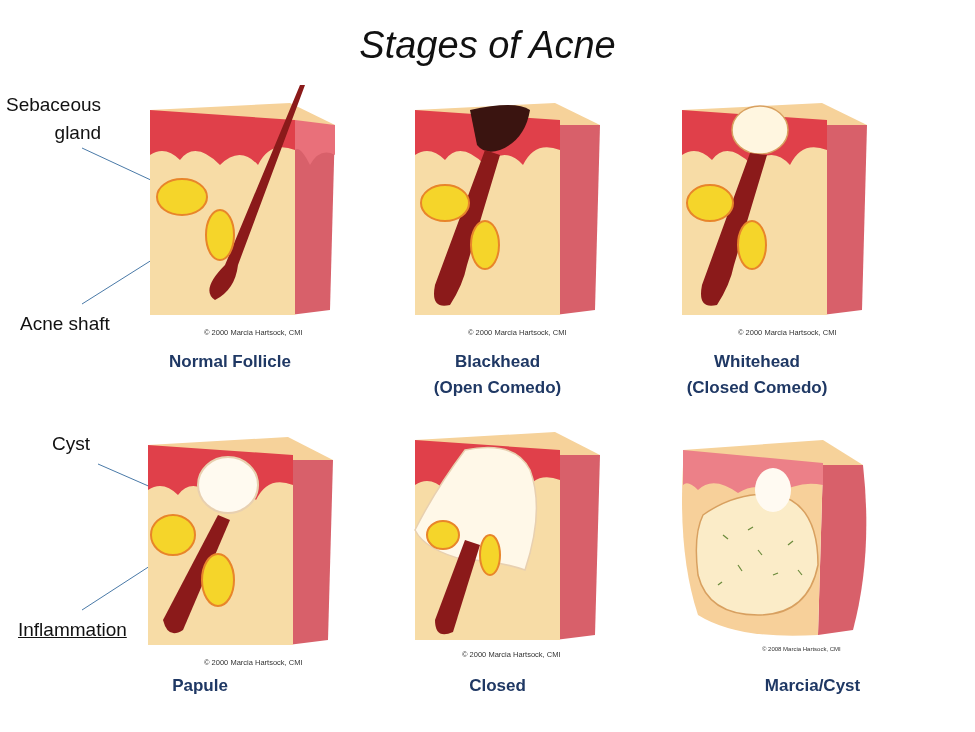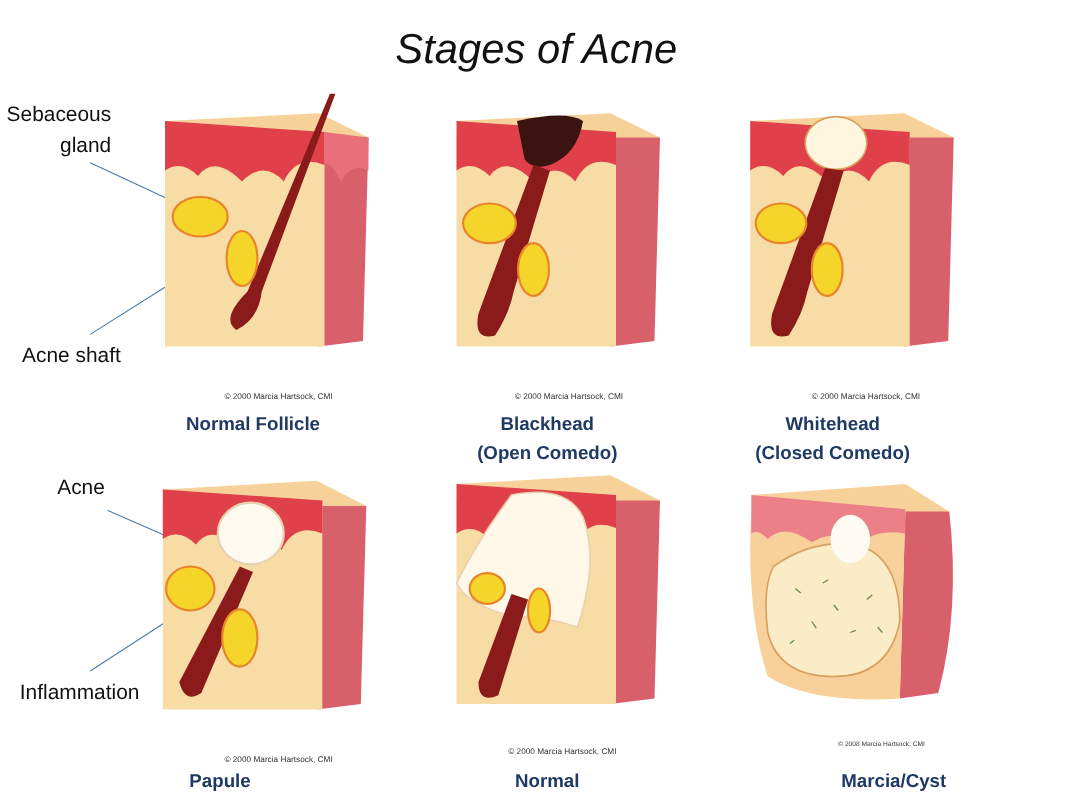--- a/index.html
+++ b/index.html
@@ -1,42 +1,42 @@
 <!DOCTYPE html>
 <html><head>
 <meta charset="utf-8">
 <style>
   html,body{margin:0;padding:0;background:#fff;}
   body{width:975px;height:732px;position:relative;overflow:hidden;font-family:"Liberation Sans","DejaVu Sans",sans-serif;}
   .title{position:absolute;left:0;width:100%;top:24px;text-align:center;font-size:38px;color:#111;font-style:italic;}
   .label{position:absolute;font-size:19px;color:#111;}
-  .stage-title{position:absolute;font-weight:bold;font-size:17px;color:#1f3864;text-align:center;line-height:26px;margin-top:24px;}
-  .copy{position:absolute;font-size:7.5px;color:#333;margin-top:28px;}
+  .stage-title{position:absolute;font-weight:bold;font-size:17px;color:#1f3864;text-align:center;line-height:26px;}
+  .copy{position:absolute;font-size:7.5px;color:#333;}
   .ill{position:absolute;}
   svg.lines{position:absolute;left:0;top:0;}
 </style>
 </head>
 <body>
 
 <div class="title">Stages of Acne</div>
 
 <svg class="lines" width="975" height="732">
   <line x1="82" y1="148" x2="168" y2="188" stroke="#4a7aa8" stroke-width="1"></line>
   <line x1="82" y1="304" x2="155" y2="258" stroke="#4a7aa8" stroke-width="1"></line>
   <line x1="98" y1="464" x2="185" y2="502" stroke="#4a7aa8" stroke-width="1"></line>
   <line x1="82" y1="610" x2="170" y2="553" stroke="#4a7aa8" stroke-width="1"></line>
 </svg>
 
 <div class="label" style="left:6px;top:91px;text-align:right;line-height:28px;">
   <div>Sebaceous</div>
   <div>gland</div>
 </div>
 <div class="label" style="left:20px;top:313px;">Acne shaft</div>
-<div class="label" style="left:52px;top:433px;">Acne</div>
-<div class="label" style="left:18px;top:619px;">Inflammation</div>
+<div class="label" style="left:52px;top:433px;">Cyst</div>
+<div class="label" style="left:18px;top:619px;text-decoration:underline;">Inflammation</div>
 
 <svg class="ill" style="left:140px;top:85px;" width="200" height="240" viewBox="0 0 200 240">
   <polygon points="10,25 150,18 195,40 55,48" fill="#f6d29a"></polygon>
   <polygon points="150,40 195,40 190,225 150,230" fill="#d8606a"></polygon>
   <rect x="10" y="40" width="145" height="190" fill="#f7dca6"></rect>
   <path d="M10,25 L155,35 L155,65 Q130,55 118,80 Q100,60 80,80 Q55,55 40,75 Q25,60 10,70 Z" fill="#e0404a"></path>
   <path d="M155,35 L195,40 L195,70 Q180,62 170,80 Q160,60 155,65 Z" fill="#e9707a"></path>
   <path d="M160,0 L85,180 Q60,205 75,215 Q95,205 98,180 L165,0 Z" fill="#8b1a1a"></path>
   <ellipse cx="42" cy="112" rx="25" ry="18" fill="#f5d52a" stroke="#e8852a" stroke-width="2"></ellipse>
   <ellipse cx="80" cy="150" rx="14" ry="25" fill="#f5d52a" stroke="#e8852a" stroke-width="2"></ellipse>
@@ -98,21 +98,21 @@
   <polygon points="150,35 195,35 190,215 150,220" fill="#d8606a"></polygon>
   <rect x="10" y="35" width="145" height="185" fill="#f7dca6"></rect>
   <path d="M10,20 L155,30 L155,60 Q130,50 118,75 Q100,55 80,75 Q55,50 40,70 Q25,55 10,65 Z" fill="#e0404a"></path>
   <path d="M60,30 Q110,20 125,50 Q140,90 120,150 Q90,140 60,140 Q20,130 10,110 Q30,70 60,30 Z" fill="#fff8e8" stroke="#e8d0b0" stroke-width="1.5"></path>
   <path d="M60,120 L30,200 Q30,220 48,212 L75,125 Z" fill="#8b1a1a"></path>
   <ellipse cx="38" cy="115" rx="16" ry="14" fill="#f5d52a" stroke="#e8852a" stroke-width="2"></ellipse>
   <ellipse cx="85" cy="135" rx="10" ry="20" fill="#f5d52a" stroke="#e8852a" stroke-width="2"></ellipse>
 </svg>
 <div class="copy" style="left:462px;top:650px;">© 2000  Marcia Hartsock, CMI</div>
 <div class="stage-title" style="left:455px;top:673px;width:85px;">
-  <div>Normal</div>
+  <div>Closed</div>
 </div>
 
 <svg class="ill" style="left:678px;top:435px;" width="200" height="210" viewBox="0 0 200 210">
   <polygon points="5,15 145,5 185,30 45,38" fill="#f6d29a"></polygon>
   <path d="M145,30 L185,30 Q195,120 175,195 L140,200 Z" fill="#d8606a"></path>
   <path d="M5,30 L145,30 L140,200 Q60,205 20,180 Q0,120 5,30 Z" fill="#f7d09a"></path>
   <path d="M5,15 L145,28 L145,50 Q120,45 100,60 Q80,45 60,58 Q35,40 20,55 Q10,45 5,50 Z" fill="#ec8088"></path>
   <path d="M25,80 Q60,55 100,60 Q140,70 140,130 Q130,180 80,180 Q30,180 20,140 Q15,100 25,80 Z" fill="#fbecc8" stroke="#d8a060" stroke-width="1.5"></path>
   <ellipse cx="95" cy="55" rx="18" ry="22" fill="#fffaf2"></ellipse>
   <g stroke="#6a8a3a" stroke-width="1.2">

